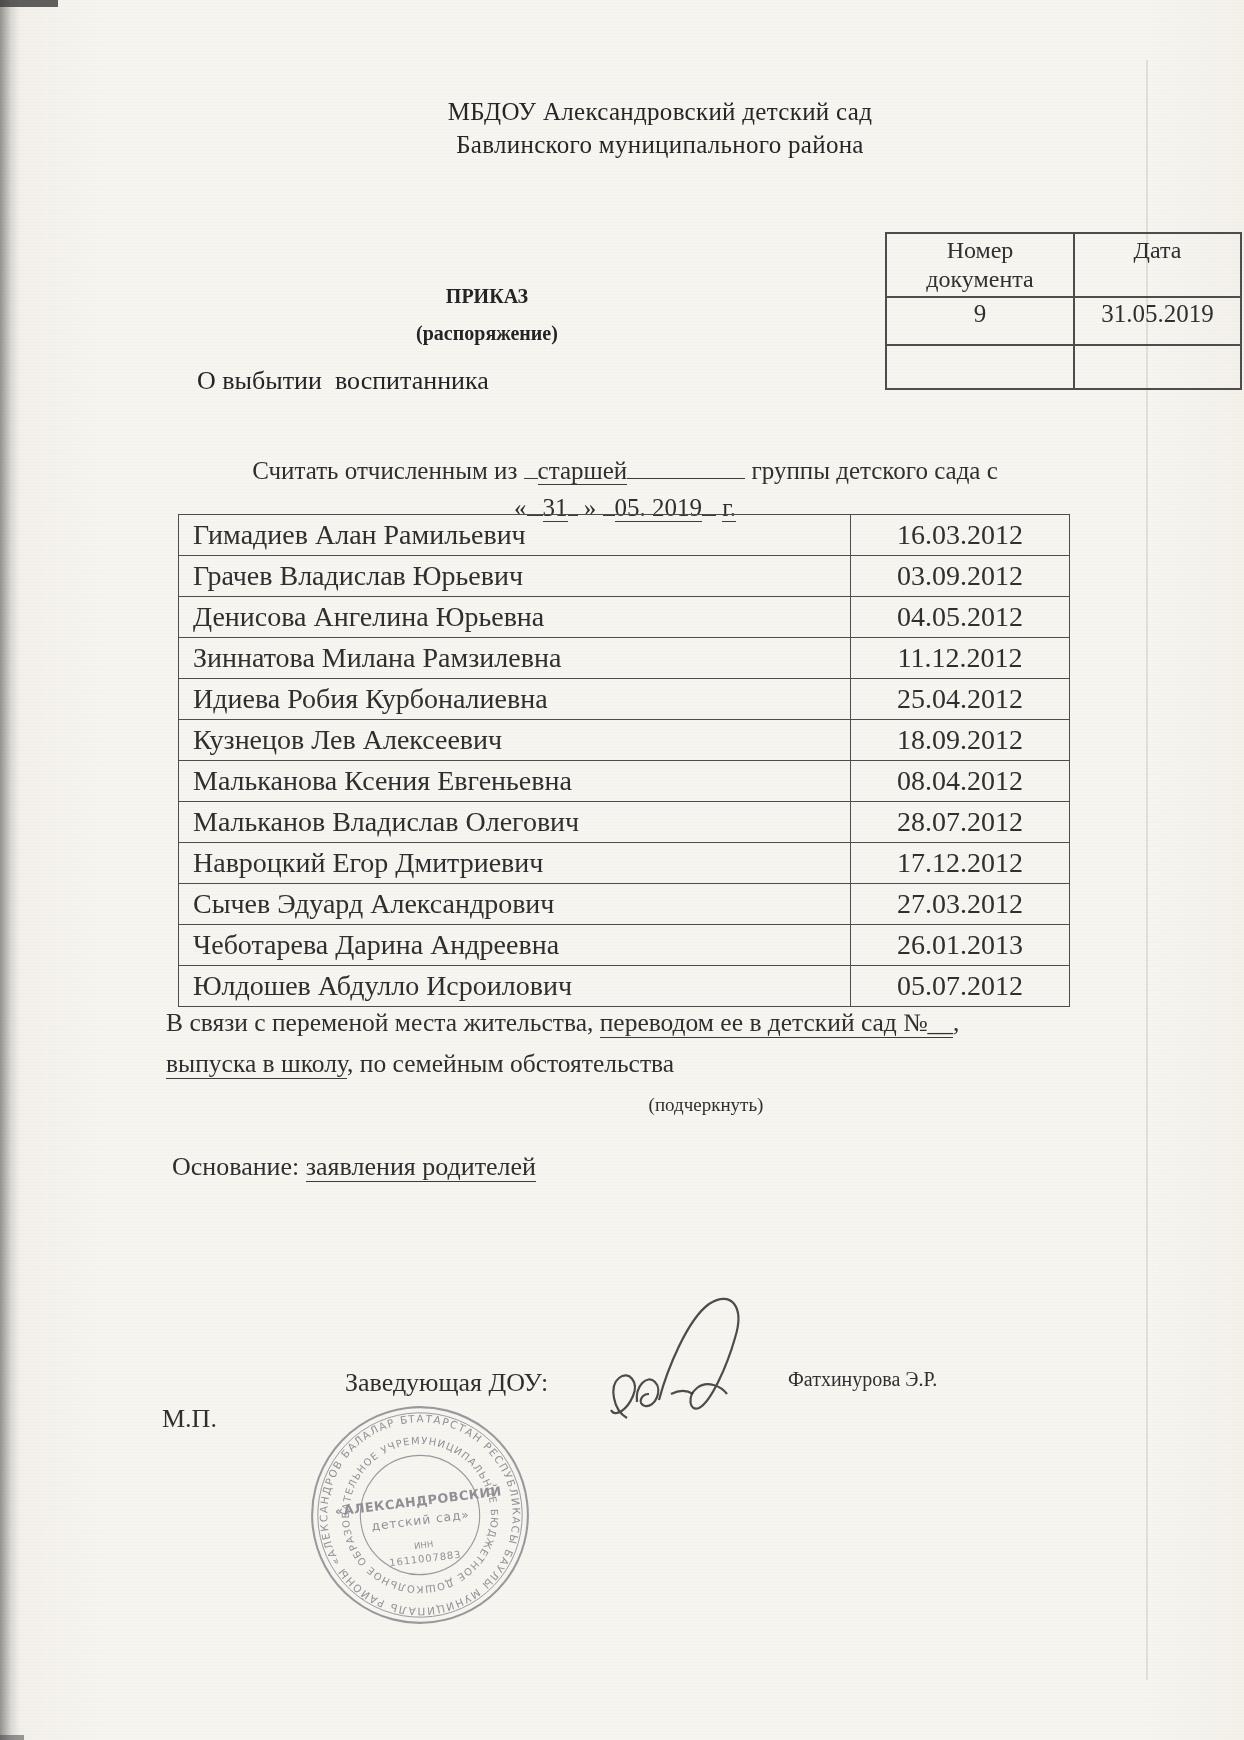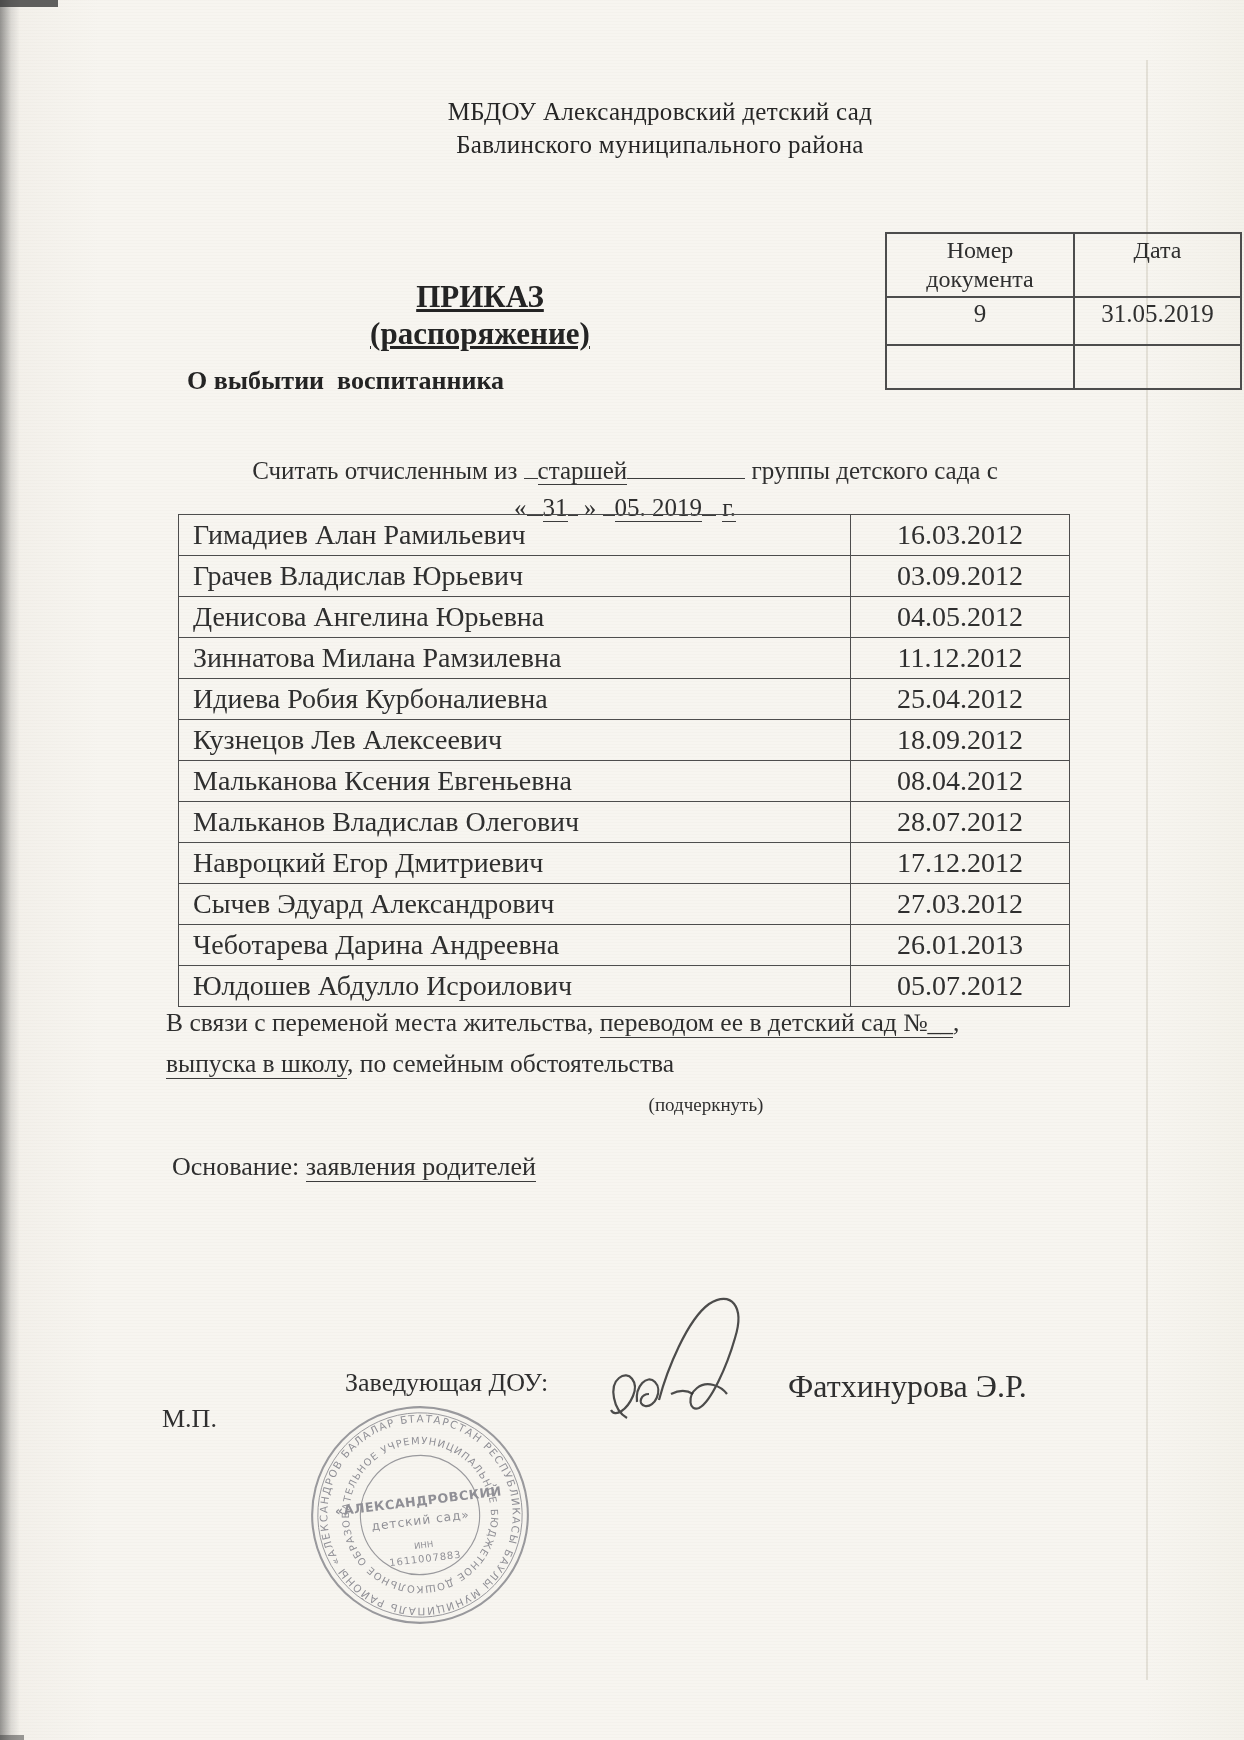--- a/index.html
+++ b/index.html
@@ -26,40 +26,40 @@
 
   .org-header{left:80px;top:95px;width:1160px;font-size:25px;font-weight:normal;line-height:33px;letter-spacing:.3px;color:#262626;}
   .doc-meta{left:885px;top:232px;border-collapse:collapse;}
   .doc-meta td{border:2px solid #4d4d4d;font-size:24px;text-align:center;vertical-align:top;padding:2px 20px;}
   .doc-meta .hdr td{height:58px;line-height:29px;}
   .doc-meta .val td{height:42px;font-size:25px;}
   .doc-meta .pad td{height:38px;}
   .doc-meta .c1{width:146px;}
   .doc-meta .c2{width:125px;}
 
-  .order-title{left:0;top:278px;width:960px;font-size:31px;font-weight:bold;line-height:37px;color:#242424;text-decoration:underline;}
-  .subject{left:187px;top:366px;font-size:26px;font-weight:bold;color:#242424;white-space:pre;}
+  .order-title{left:7px;top:278px;width:960px;font-size:20px;font-weight:bold;line-height:37px;color:#242424;}
+  .subject{left:197px;top:366px;font-size:26px;font-weight:normal;color:#242424;white-space:pre;}
 
   .intro{left:170px;top:452px;width:910px;font-size:25px;line-height:37px;}
   .u{border-bottom:1.6px solid #3c3c3c;margin-top:40px;}
   .blank{display:inline-block;border-bottom:1.6px solid #3c3c3c;}
 
   .children{left:178px;top:514px;border-collapse:collapse;table-layout:fixed;}
   .children td{border:1.6px solid #4d4d4d;font-size:28px;height:28.9px;padding:4px;}
   .children td.name{width:653px;padding-left:14px;}
   .children td.date{width:210px;text-align:center;}
 
   .reason{left:166px;top:1002px;width:930px;font-size:25.5px;line-height:41px;}
   .reason .note{font-size:19px;text-align:center;transform:translateX(75px);line-height:30px;margin-top:6px;}
 
   .basis{left:172px;top:1152px;width:700px;font-size:26px;}
   .basis .note{font-size:22px;margin-top:14px;padding-left:405px;}
 
   .sig-role{left:345px;top:1368px;font-size:26px;}
-  .sig-name{left:788px;top:1368px;font-size:32px;}
+  .sig-name{left:788px;top:1368px;font-size:20px;}
   .sig-mp{left:162px;top:1404px;font-size:26px;}
   .sig-svg{left:575px;top:1290px;}
   .sig-svg path{stroke:#2e2e2e;stroke-width:2.2;fill:none;opacity:.85;}
 
   .stamp{left:292px;top:1392px;width:256px;height:246px;transform:rotate(-7deg);opacity:.88;}
   .stamp circle{fill:none;stroke:#8d8d92;}
   .stamp text{fill:#82828a;font-family:"DejaVu Sans","Liberation Sans",sans-serif;}
   .ring-t{font-size:11px;letter-spacing:1.6px;}
   .ring-i{font-size:10.5px;letter-spacing:1.2px;}
   .stamp .c-l1{font-size:13.5px;font-weight:bold;letter-spacing:.5px;}

